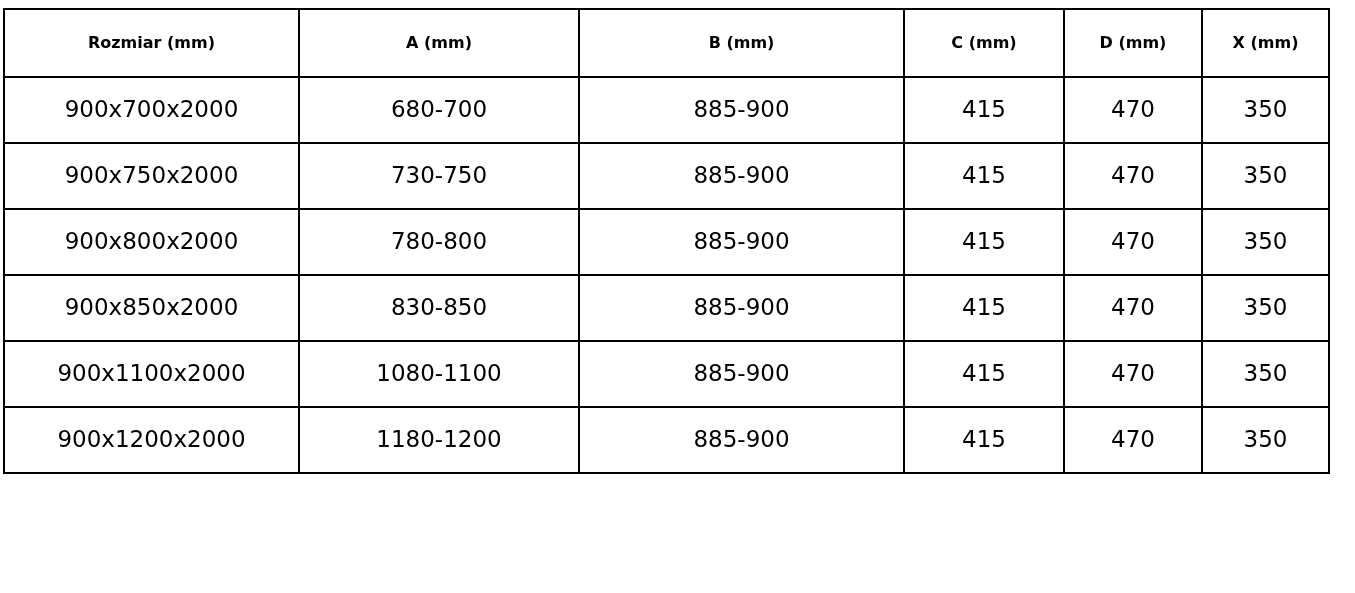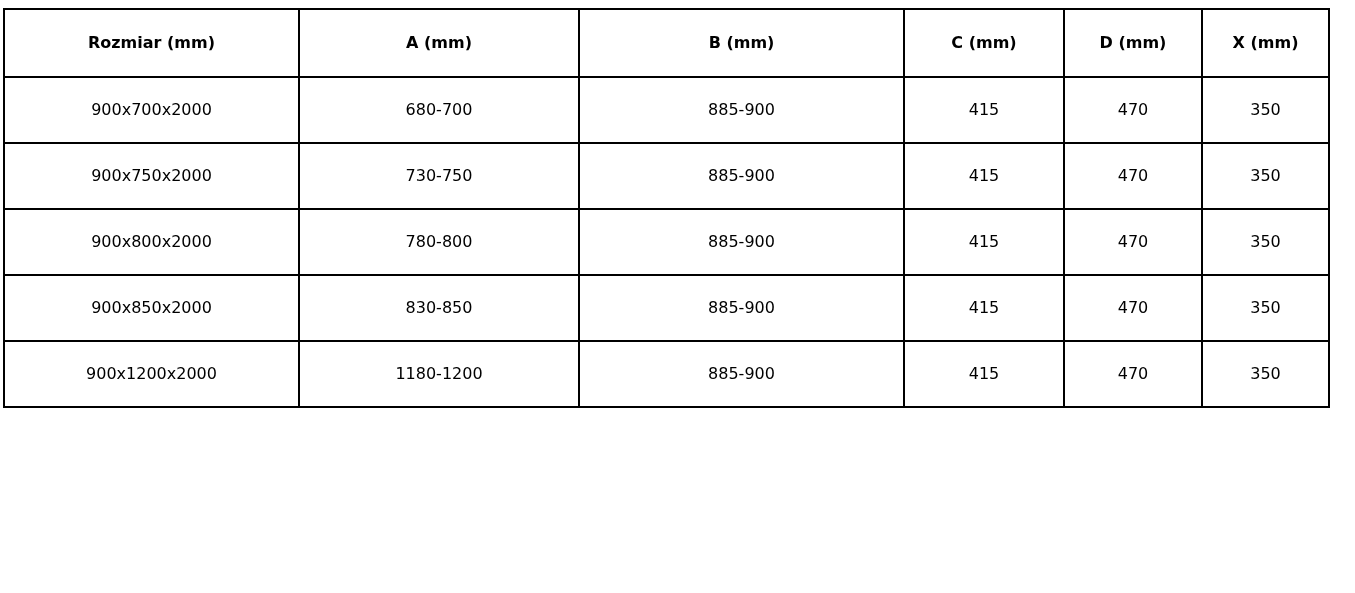--- a/index.html
+++ b/index.html
@@ -27,21 +27,21 @@
     margin-top: 8px;
     table-layout: fixed;
   }
   table.dim-table th,
   table.dim-table td {
     border: 2px solid #000000;
     text-align: center;
     vertical-align: middle;
     padding: 0;
     height: 64px;
-    font-size: 16px;
+    font-size: 23px;
     line-height: 1.1;
     white-space: nowrap;
   }
   table.dim-table thead th {
     font-weight: bold;
     height: 66px;
     font-size: 16px;
   }
   table.dim-table tbody td {
     font-weight: normal;
@@ -104,20 +104,28 @@
       </tr>
       <tr>
         <td>900x850x2000</td>
         <td>830-850</td>
         <td>885-900</td>
         <td>415</td>
         <td>470</td>
         <td>350</td>
       </tr>
       <tr>
+        <td>900x1100x2000</td>
+        <td>1080-1100</td>
+        <td>885-900</td>
+        <td>415</td>
+        <td>470</td>
+        <td>350</td>
+      </tr>
+      <tr>
         <td>900x1200x2000</td>
         <td>1180-1200</td>
         <td>885-900</td>
         <td>415</td>
         <td>470</td>
         <td>350</td>
       </tr>
     </tbody>
   </table>
 </div>

